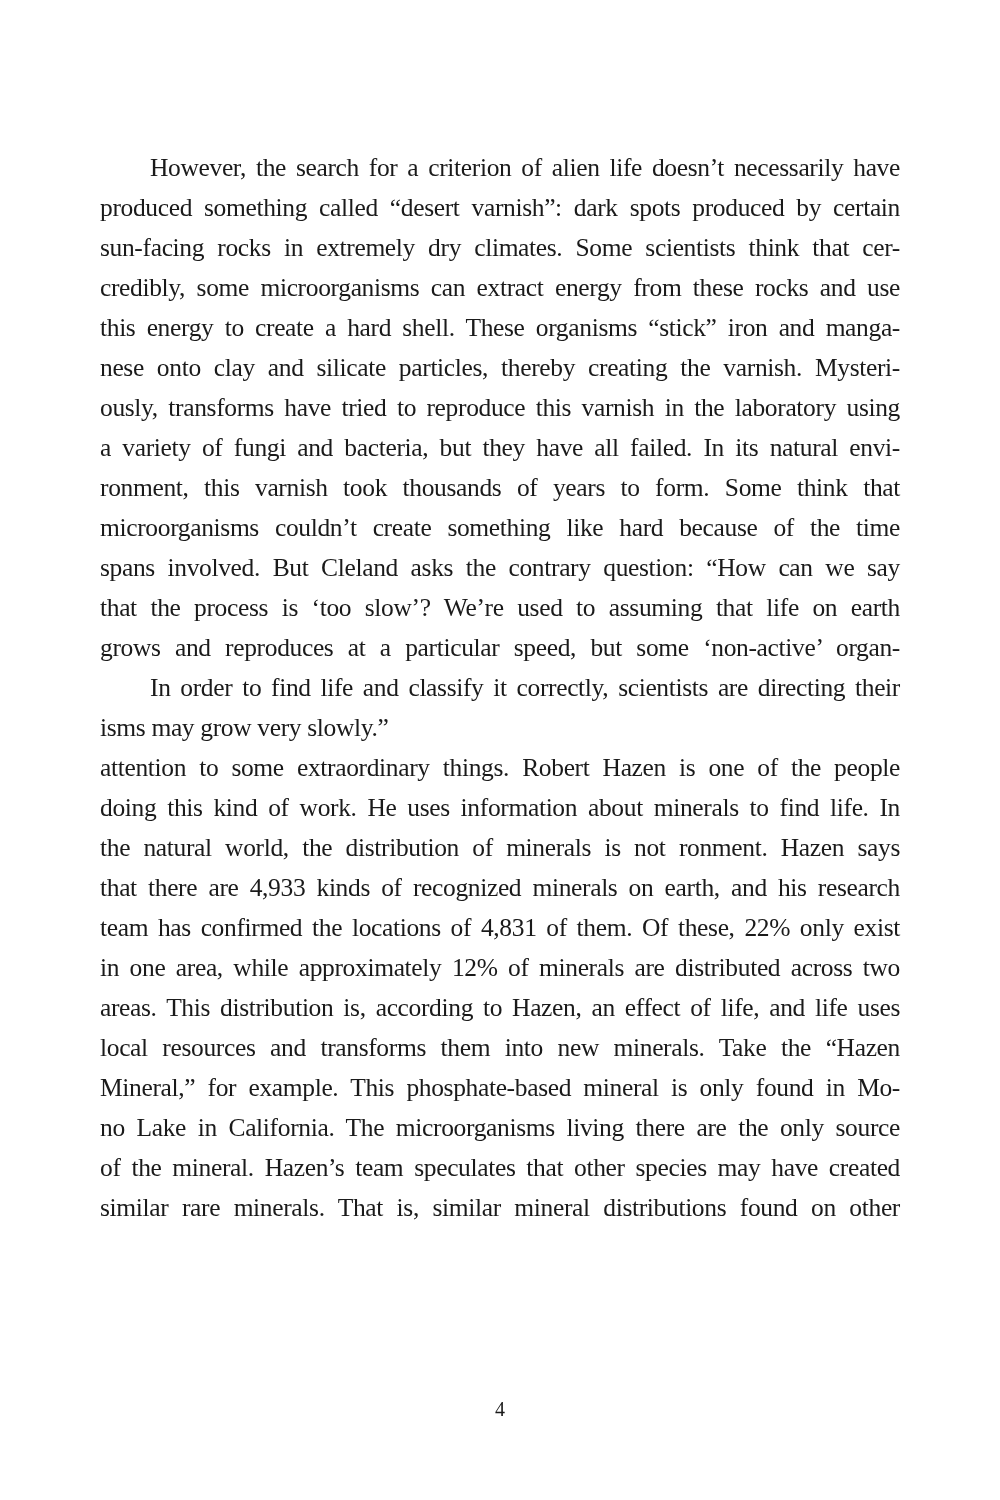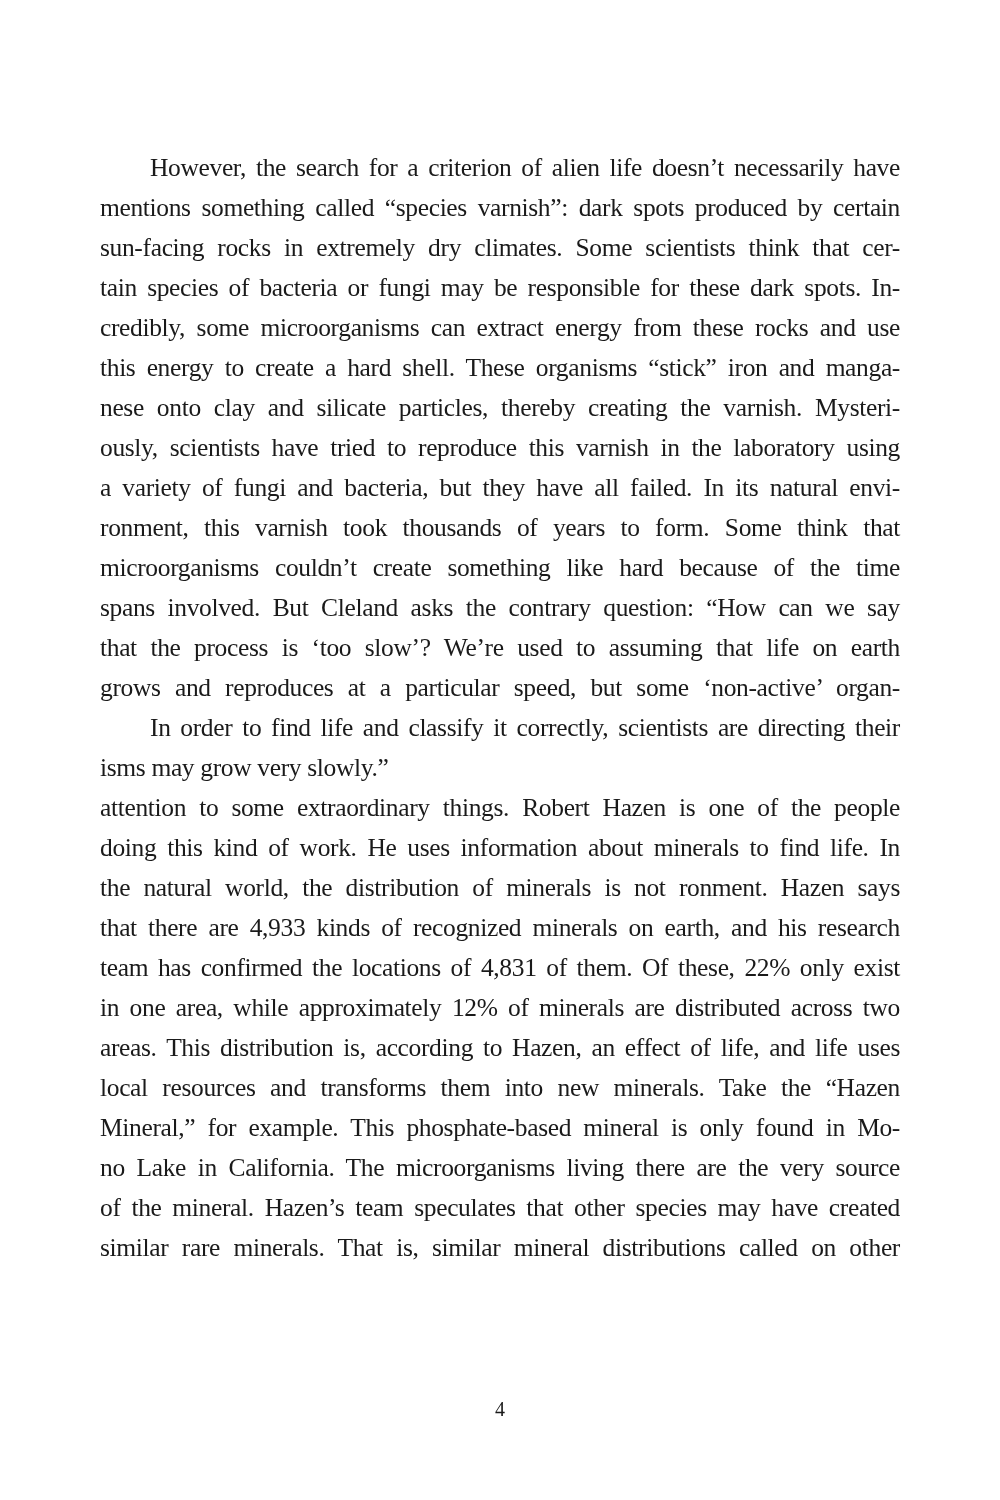--- a/index.html
+++ b/index.html
@@ -69,45 +69,44 @@
       color: #1a1a1a;
     }
   </style>
 </head>
 <body>
 
 <div class="page">
   <div class="text-block">
 
     <div class="line indent"><span>However, the search for a criterion of alien life doesn’t necessarily have</span></div>
-    <div class="line"><span>mentions something called “species varnish”: dark spots produced by certain</span></div>
+    <div class="line"><span>produced something called “desert varnish”: dark spots produced by certain</span></div>
     <div class="line"><span>sun-facing rocks in extremely dry climates. Some scientists think that cer-</span></div>
-    <div class="line"><span>tain species of bacteria or fungi may be responsible for these dark spots. In-</span></div>
     <div class="line"><span>credibly, some microorganisms can extract energy from these rocks and use</span></div>
     <div class="line"><span>this energy to create a hard shell. These organisms “stick” iron and manga-</span></div>
     <div class="line"><span>nese onto clay and silicate particles, thereby creating the varnish. Mysteri-</span></div>
-    <div class="line"><span>ously, scientists have tried to reproduce this varnish in the laboratory using</span></div>
+    <div class="line"><span>ously, transforms have tried to reproduce this varnish in the laboratory using</span></div>
     <div class="line"><span>a variety of fungi and bacteria, but they have all failed. In its natural envi-</span></div>
     <div class="line"><span>ronment, this varnish took thousands of years to form. Some think that</span></div>
     <div class="line"><span>microorganisms couldn’t create something like hard because of the time</span></div>
     <div class="line"><span>spans involved. But Cleland asks the contrary question: “How can we say</span></div>
     <div class="line"><span>that the process is ‘too slow’? We’re used to assuming that life on earth</span></div>
     <div class="line"><span>grows and reproduces at a particular speed, but some ‘non-active’ organ-</span></div>
     <div class="line indent"><span>In order to find life and classify it correctly, scientists are directing their</span></div>
 
     <div class="line last"><span>isms may grow very slowly.”</span></div>
     <div class="line"><span>attention to some extraordinary things. Robert Hazen is one of the people</span></div>
     <div class="line"><span>doing this kind of work. He uses information about minerals to find life. In</span></div>
     <div class="line"><span>the natural world, the distribution of minerals is not ronment. Hazen says</span></div>
     <div class="line"><span>that there are 4,933 kinds of recognized minerals on earth, and his research</span></div>
     <div class="line"><span>team has confirmed the locations of 4,831 of them. Of these, 22% only exist</span></div>
     <div class="line"><span>in one area, while approximately 12% of minerals are distributed across two</span></div>
     <div class="line"><span>areas. This distribution is, according to Hazen, an effect of life, and life uses</span></div>
     <div class="line"><span>local resources and transforms them into new minerals. Take the “Hazen</span></div>
     <div class="line"><span>Mineral,” for example. This phosphate-based mineral is only found in Mo-</span></div>
-    <div class="line"><span>no Lake in California. The microorganisms living there are the very source</span></div>
+    <div class="line"><span>no Lake in California. The microorganisms living there are the only source</span></div>
     <div class="line"><span>of the mineral. Hazen’s team speculates that other species may have created</span></div>
-    <div class="line"><span>similar rare minerals. That is, similar mineral distributions called on other</span></div>
+    <div class="line"><span>similar rare minerals. That is, similar mineral distributions found on other</span></div>
 
   </div>
 
   <div class="page-number">4</div>
 </div>
 
 </body></html>

